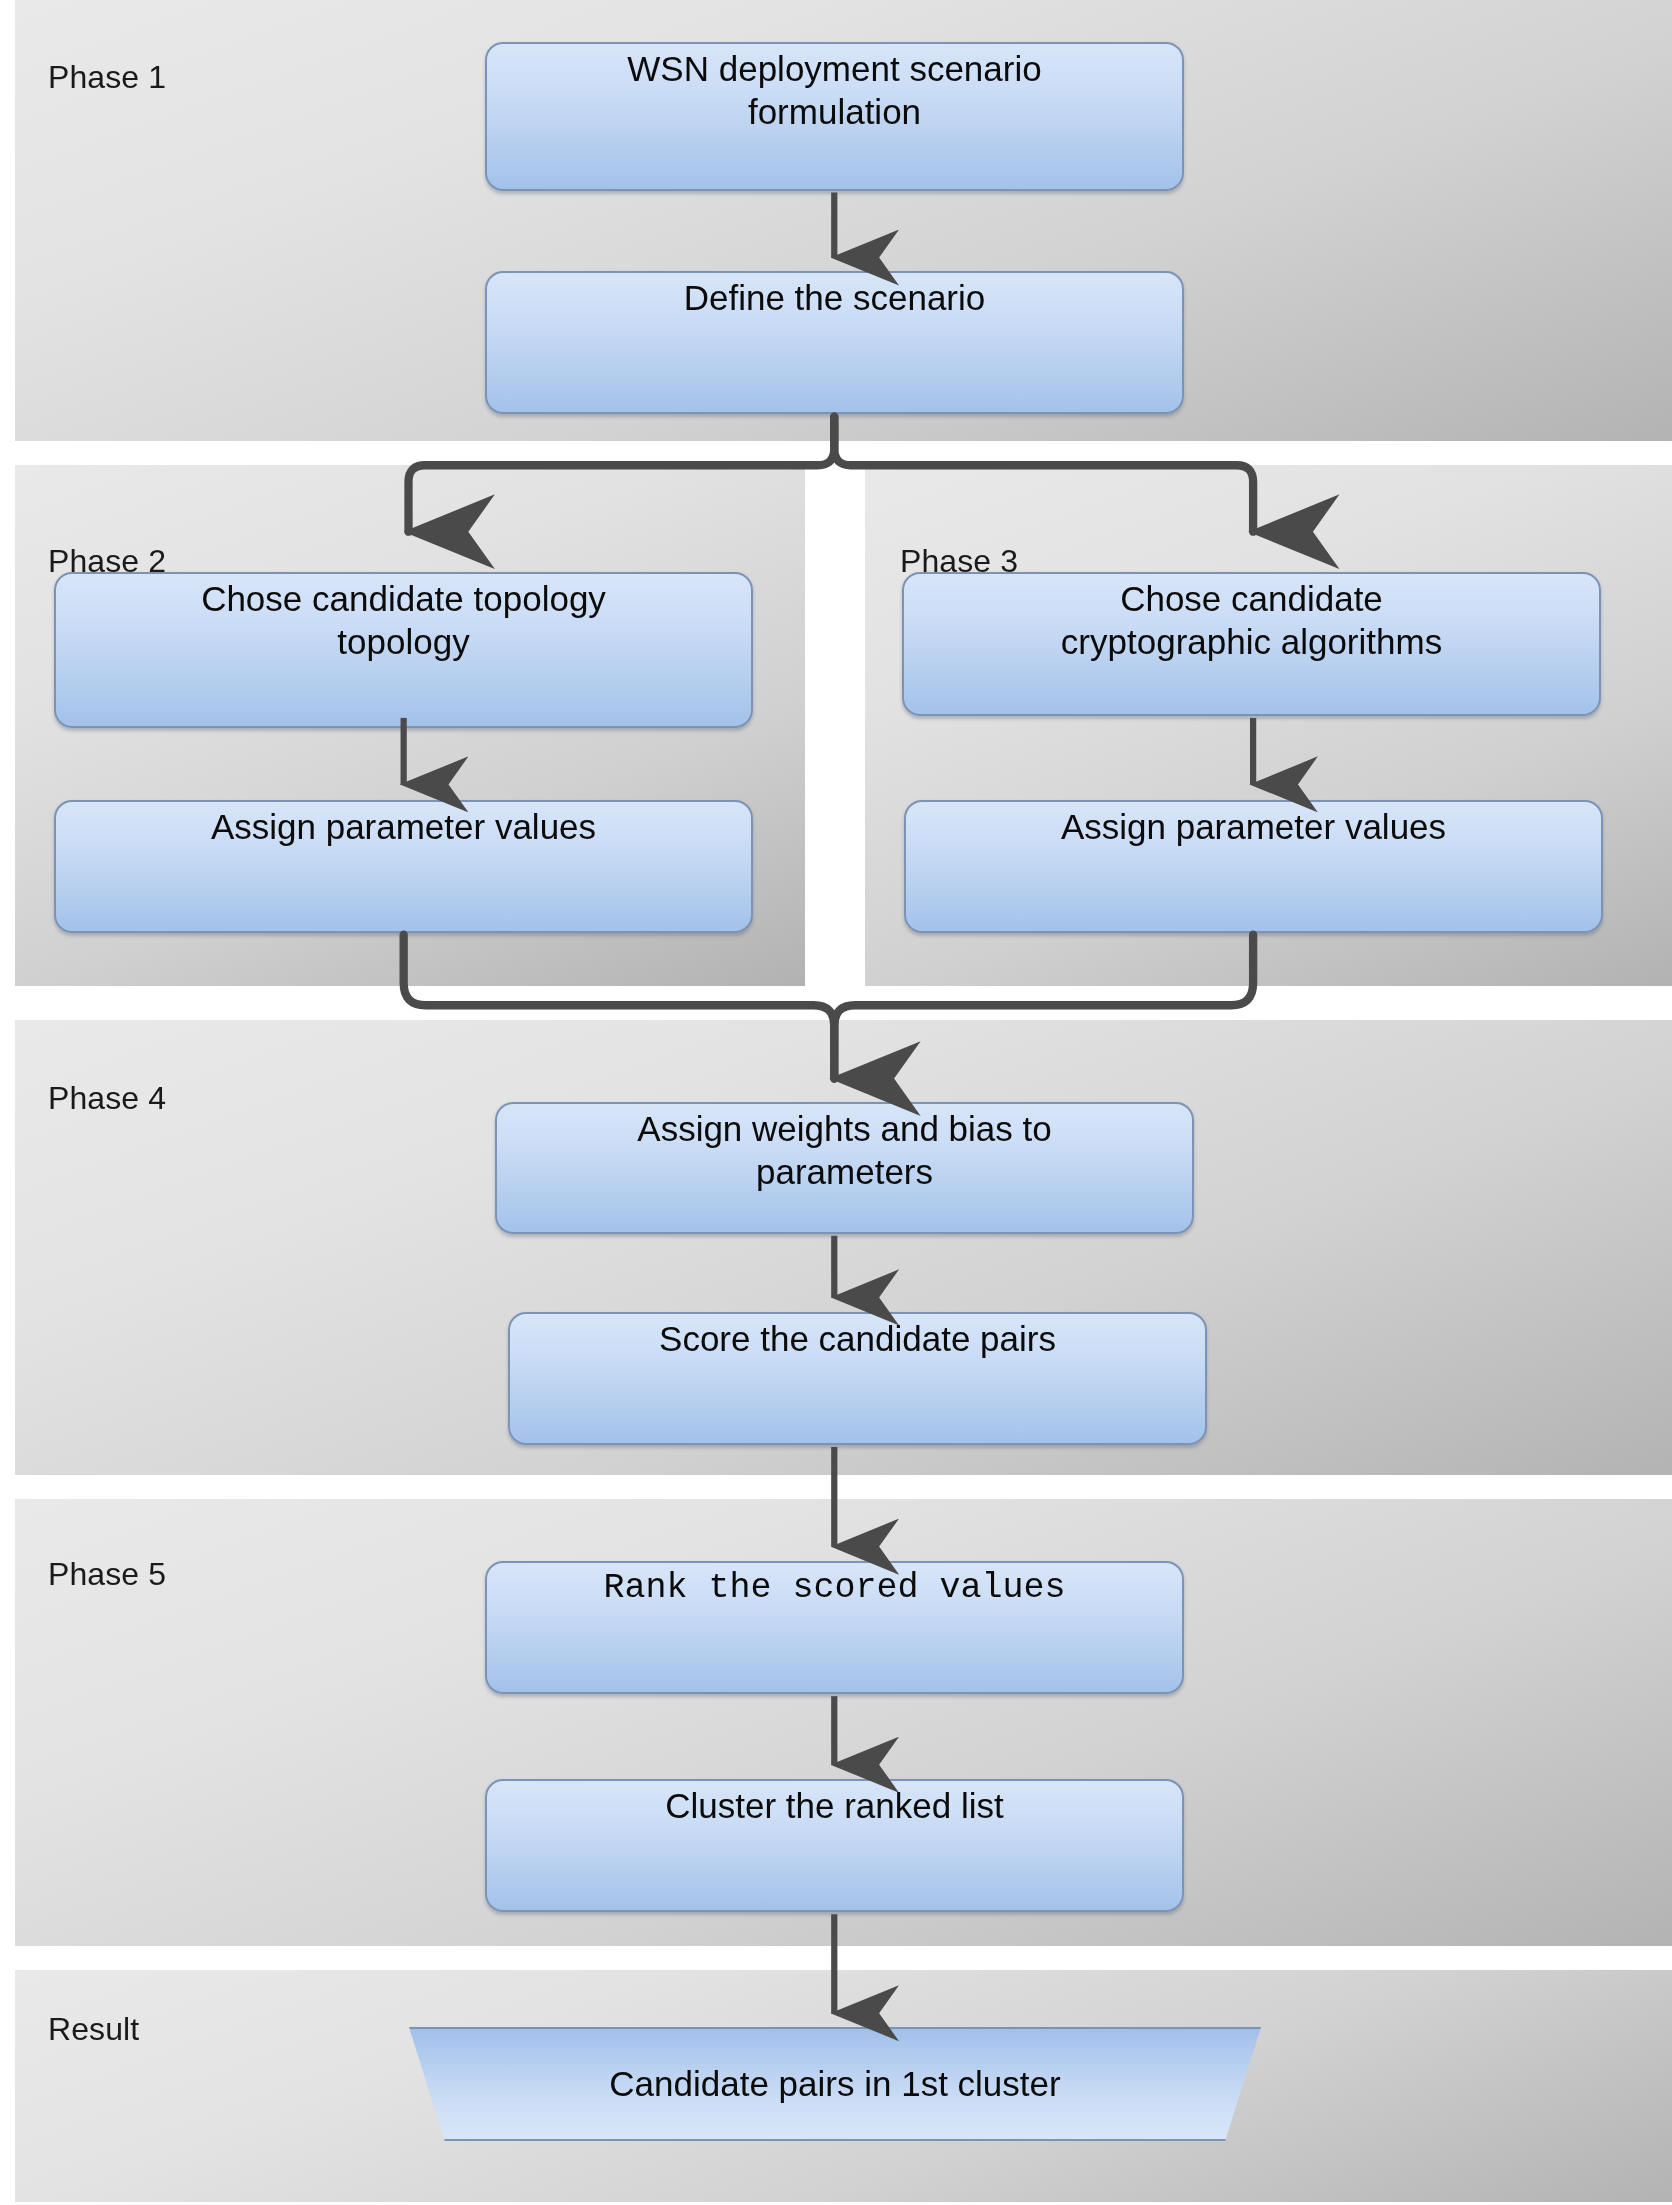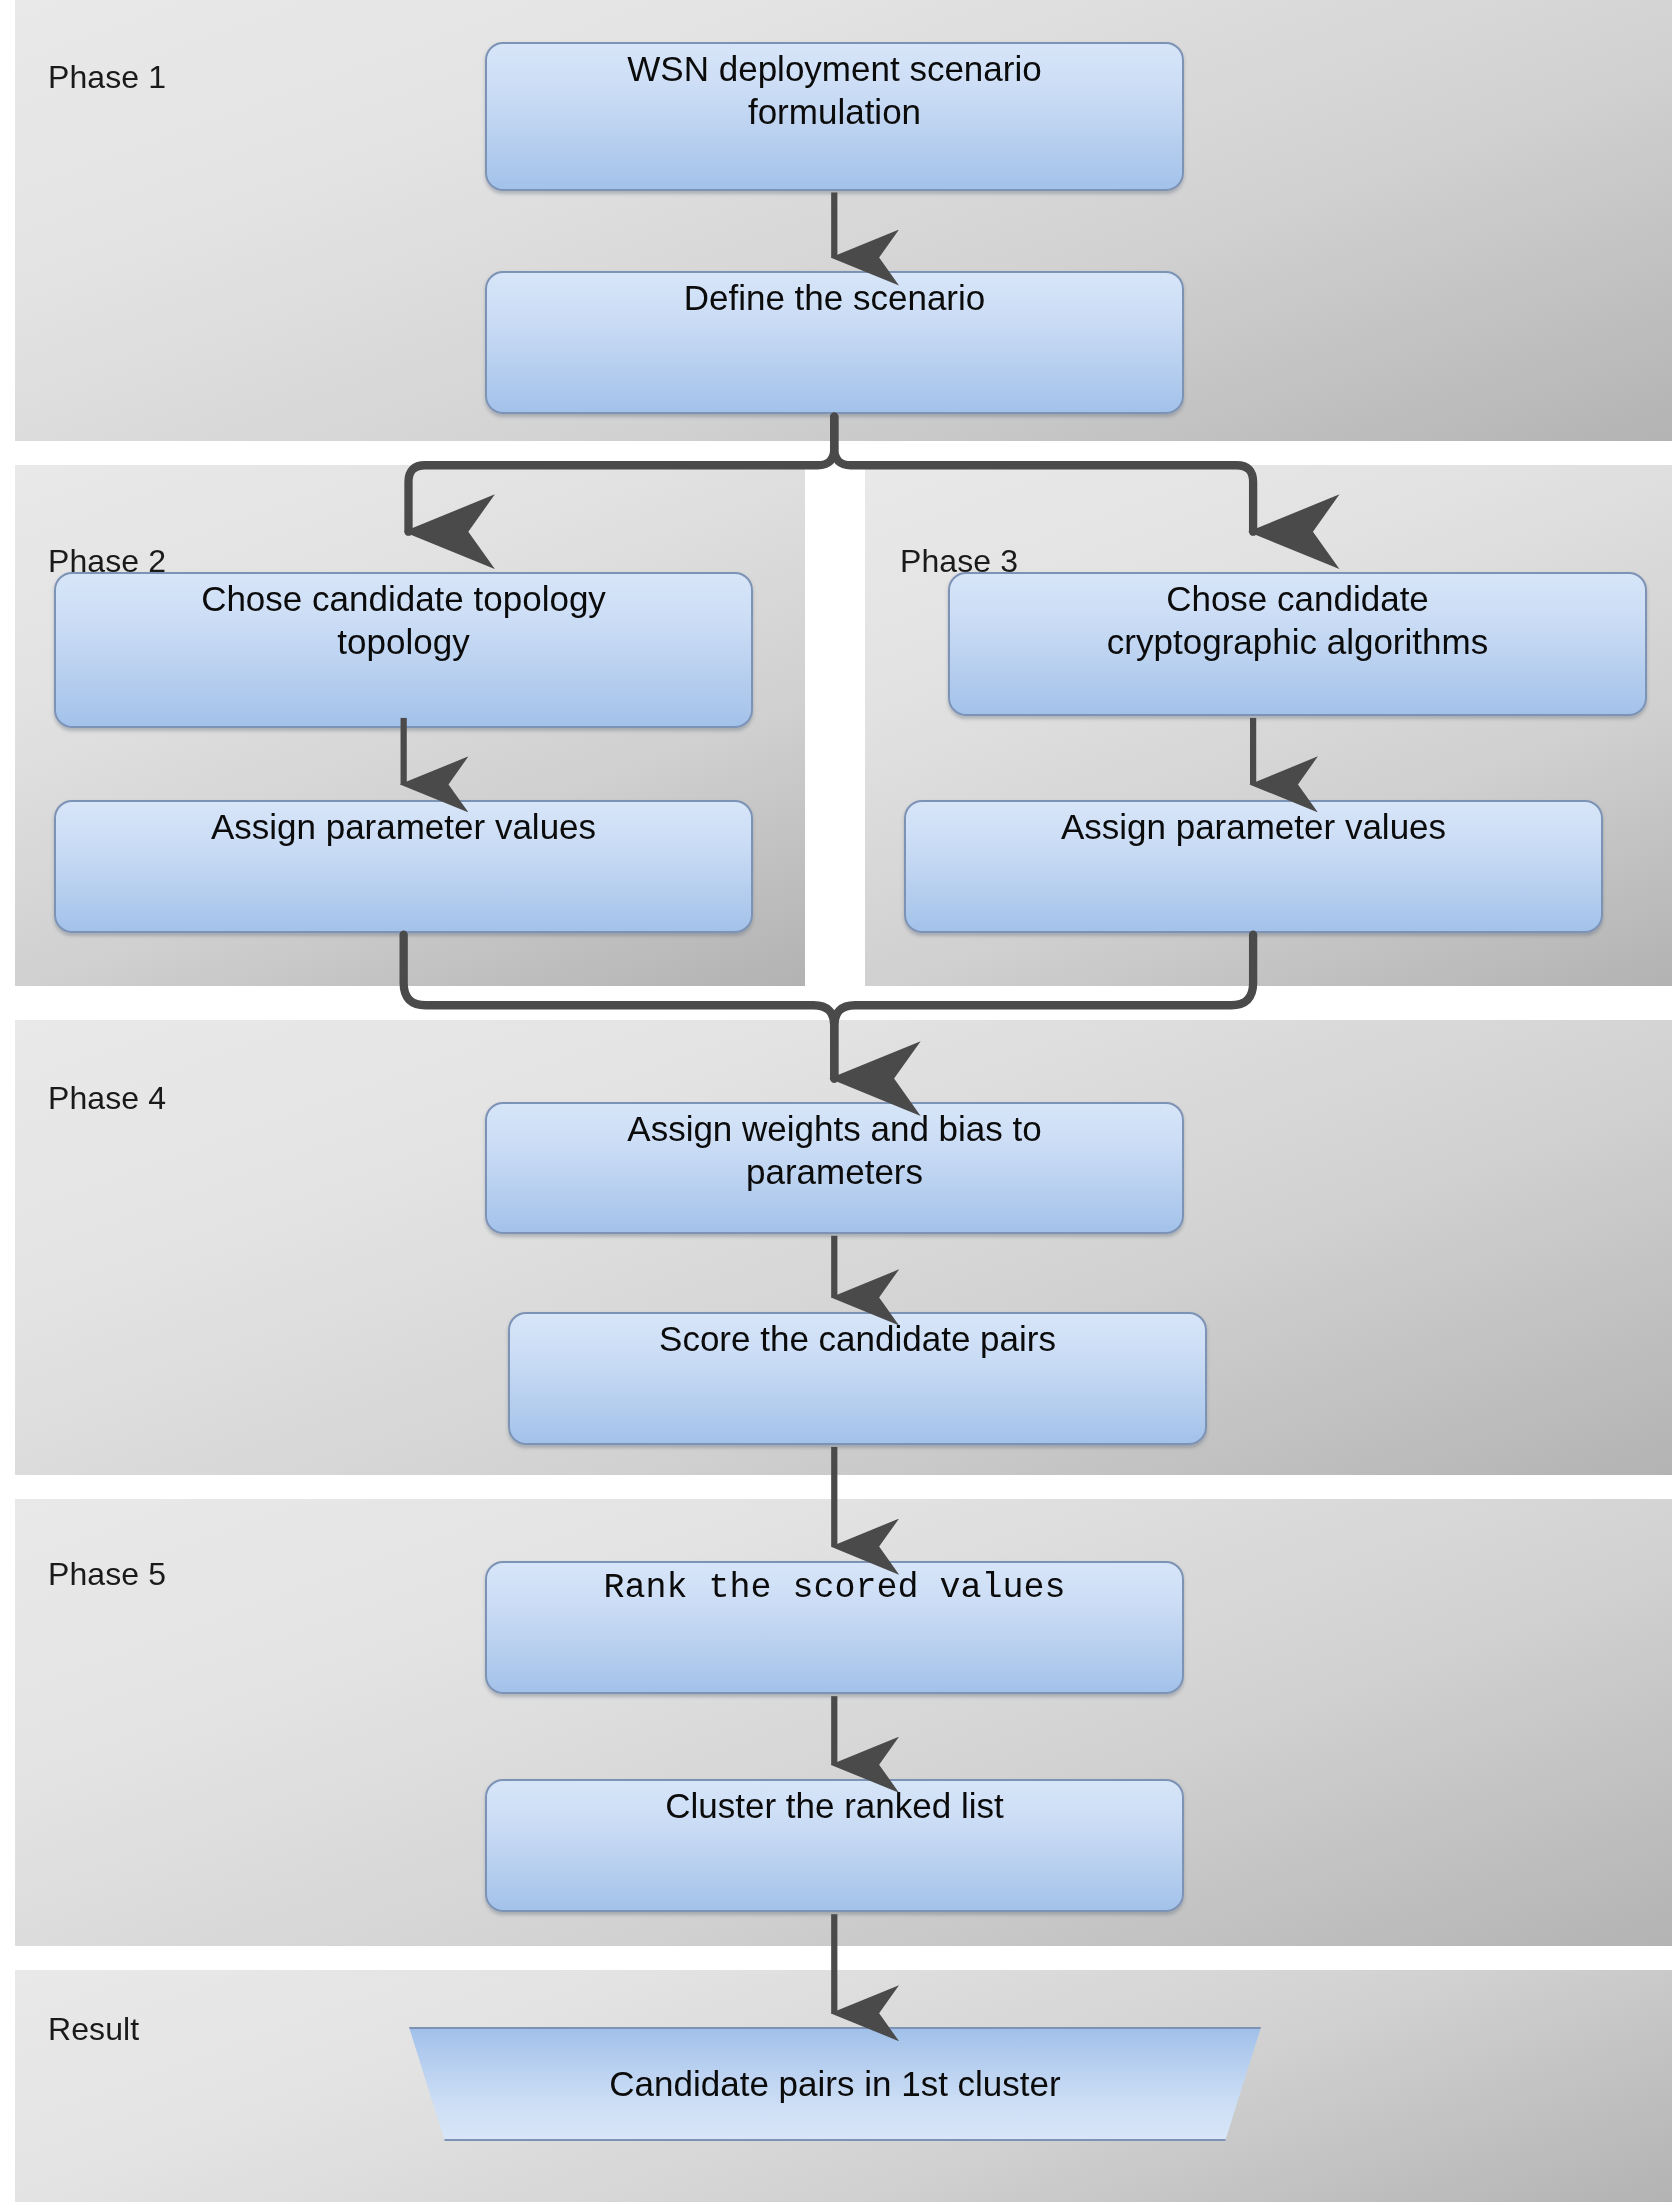--- a/index.html
+++ b/index.html
@@ -125,32 +125,32 @@
     <span>
       <span>Chose candidate  topology</span>
       <span>topology</span>
     </span>
   </div>
 
   <div class="node" style="left:54px; top:800px; width:699px; height:133px;">
     <span>Assign parameter values</span>
   </div>
 
-  <div class="node" style="left:948px; top:572px; width:699px; height:144px;">
+  <div class="node" style="left:902px; top:572px; width:699px; height:144px;">
     <span>
       <span>Chose candidate</span>
       <span>cryptographic algorithms</span>
     </span>
   </div>
 
   <div class="node" style="left:904px; top:800px; width:699px; height:133px;">
     <span>Assign parameter values</span>
   </div>
 
-  <div class="node" style="left:485px; top:1102px; width:699px; height:132px;">
+  <div class="node" style="left:495px; top:1102px; width:699px; height:132px;">
     <span>
       <span>Assign weights and bias to</span>
       <span>parameters</span>
     </span>
   </div>
 
   <div class="node" style="left:508px; top:1312px; width:699px; height:133px;">
     <span>Score the candidate pairs</span>
   </div>
 

